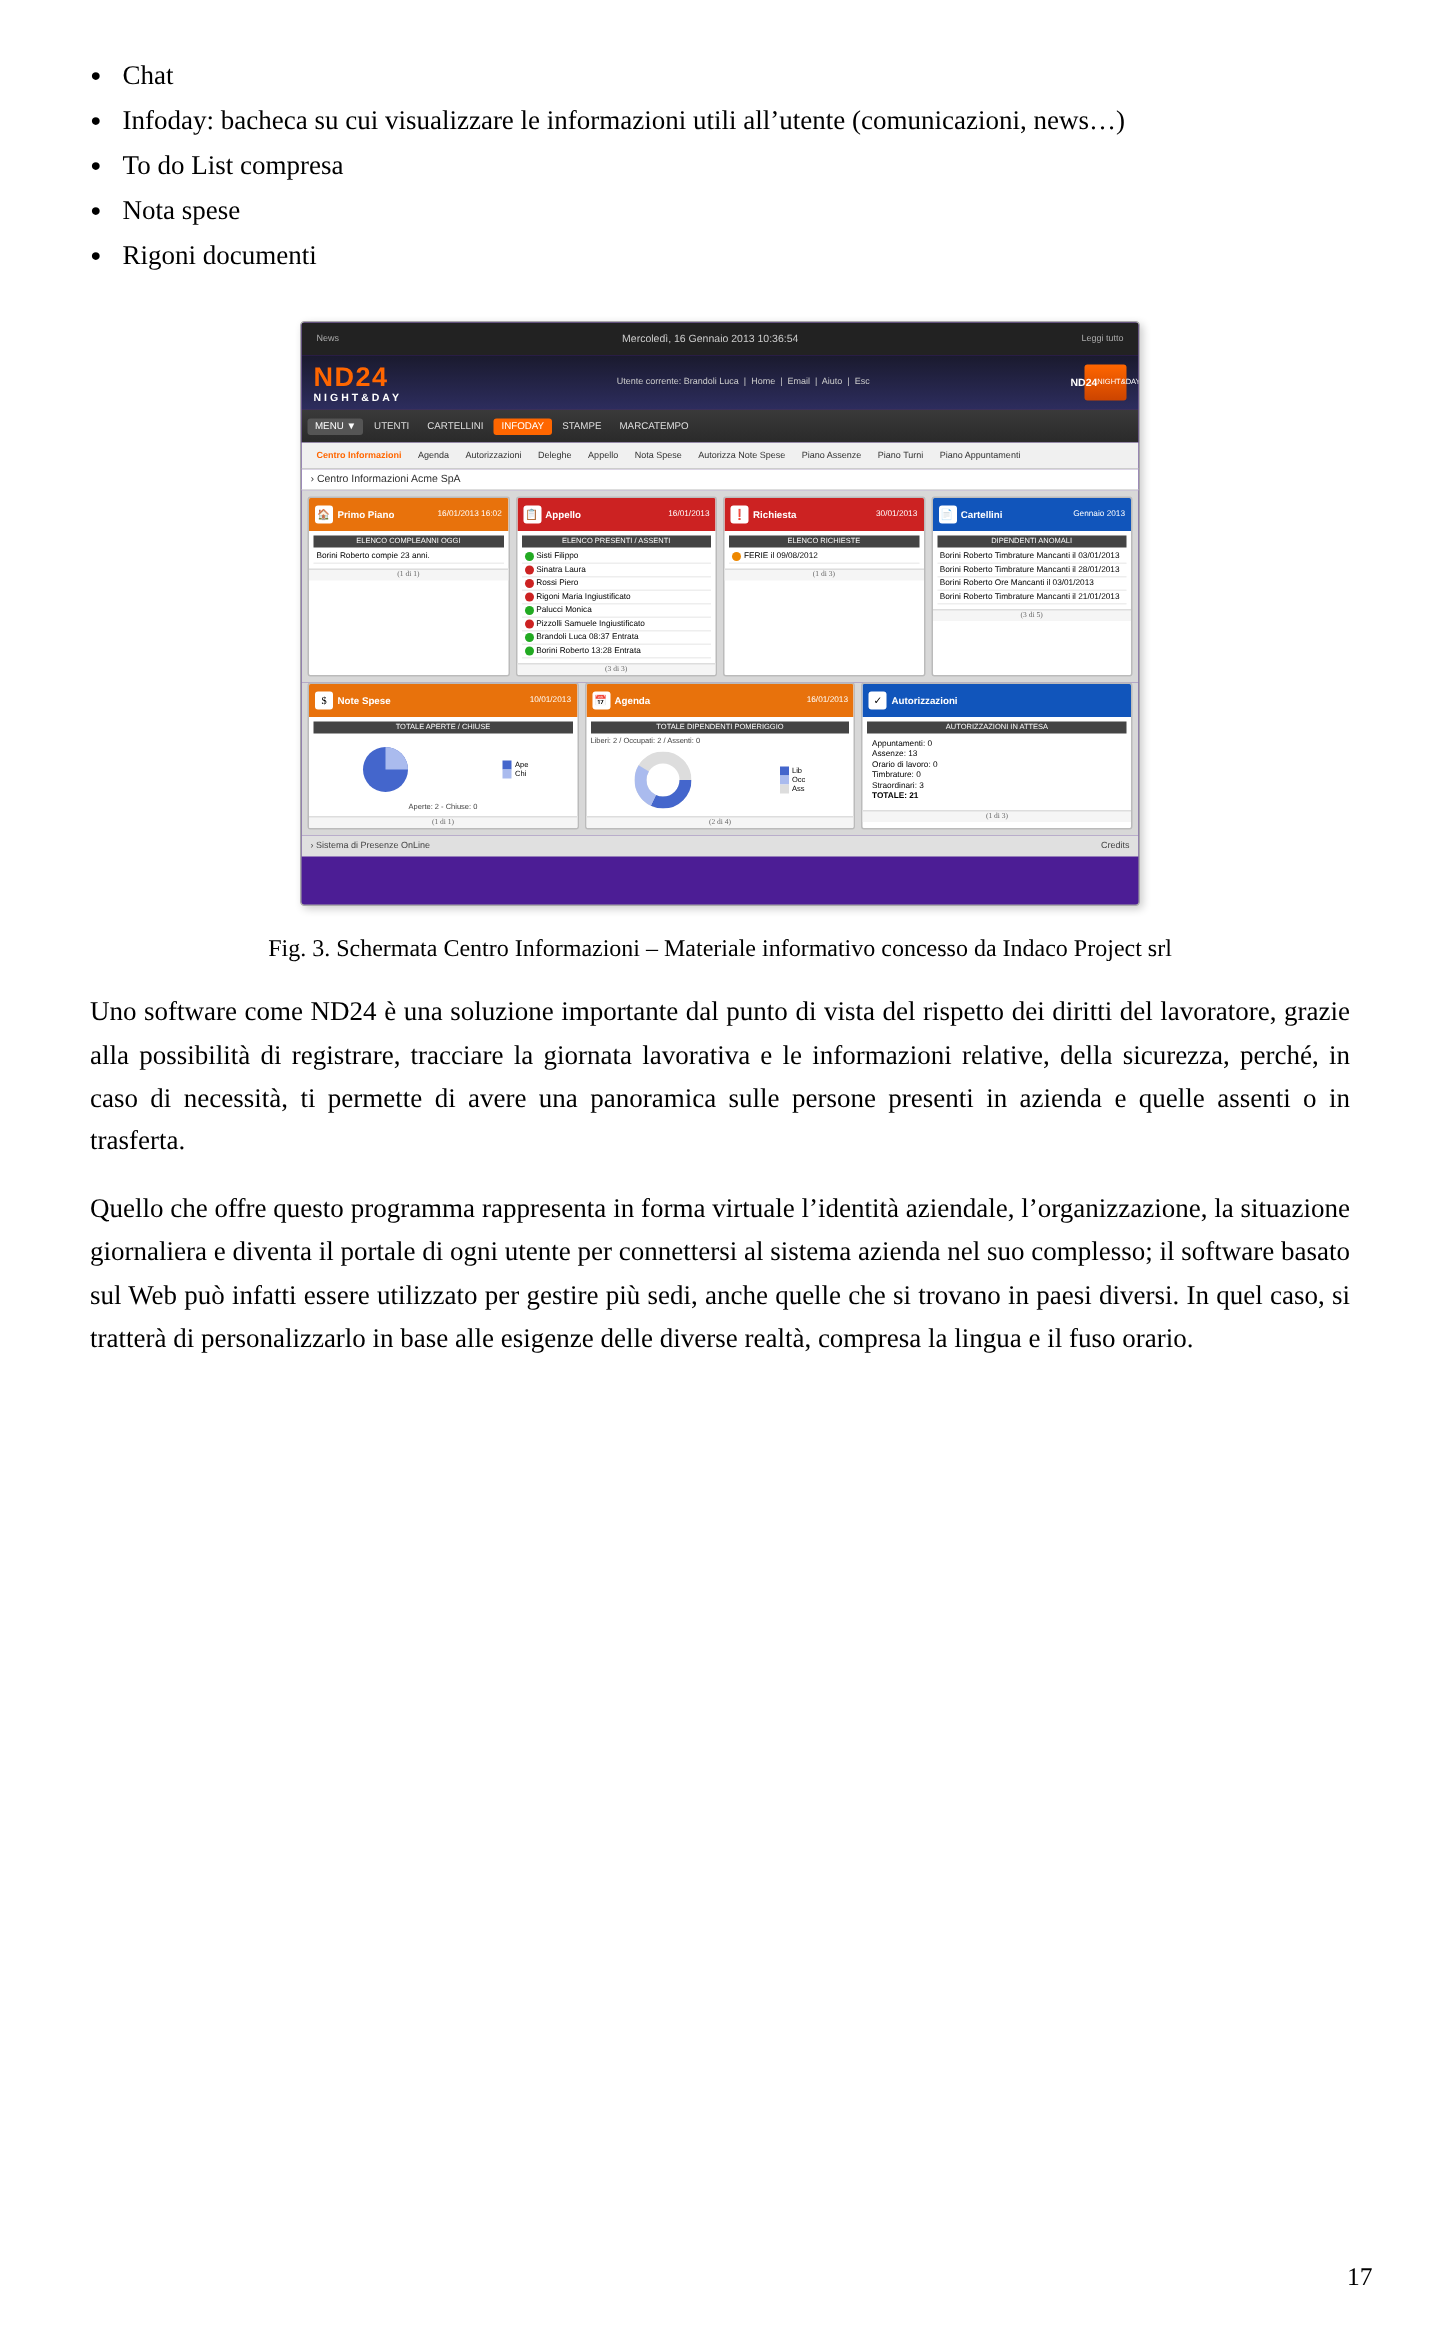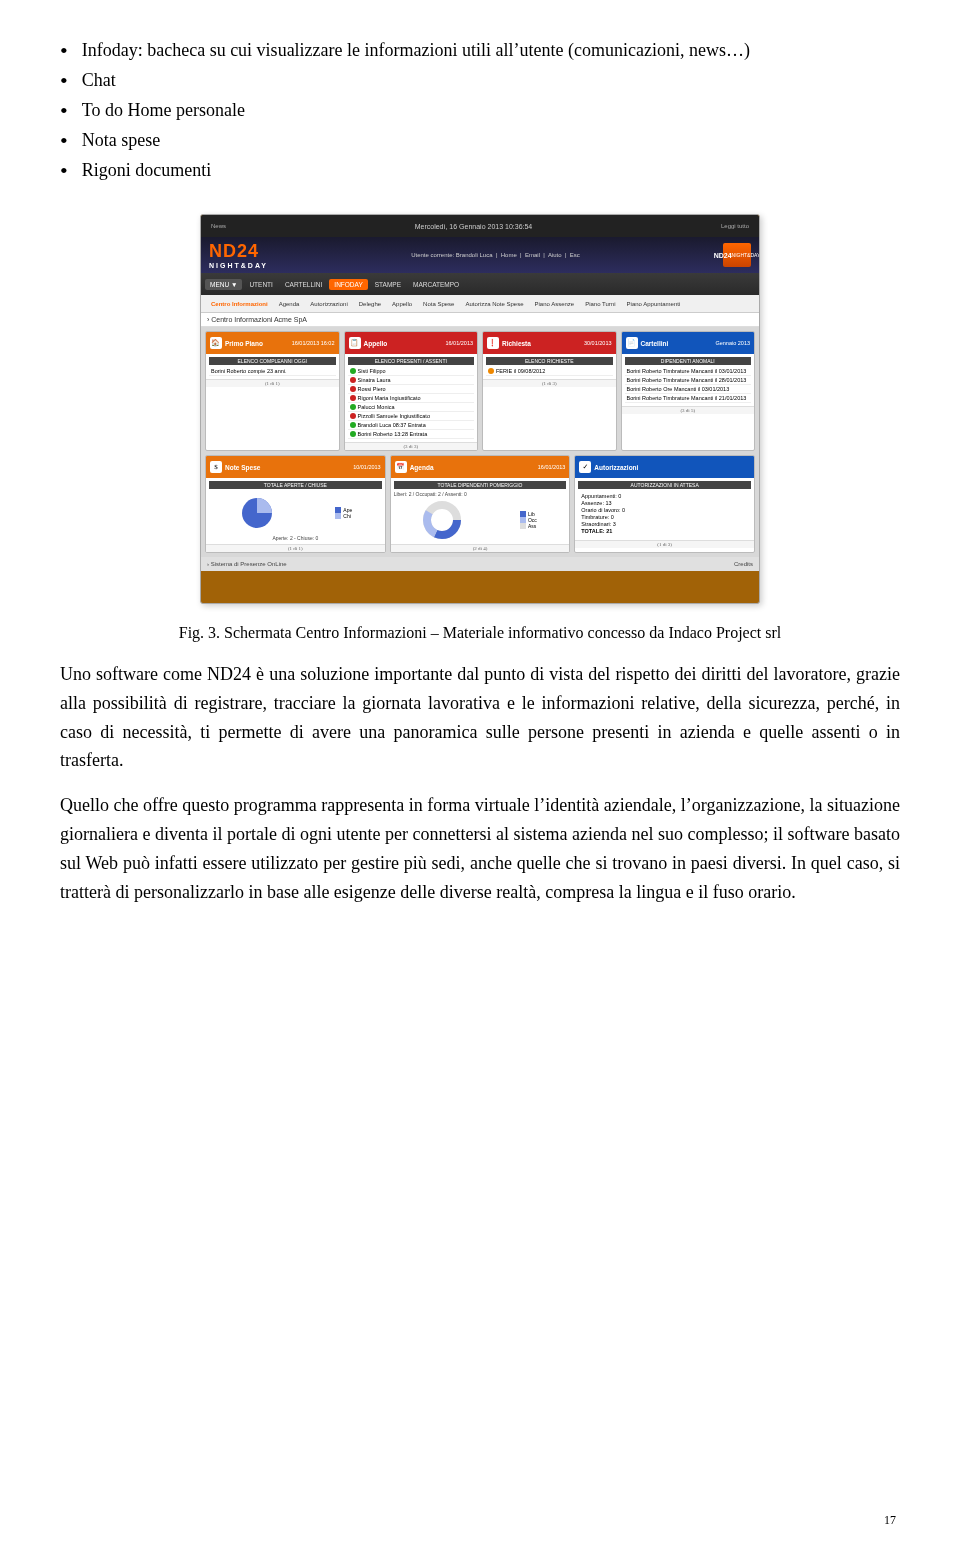--- a/index.html
+++ b/index.html
@@ -36,21 +36,21 @@
       flex-direction: column;
       align-items: center;
       margin: 30px auto 18px auto;
       width: 100%;
     }
 
     .screenshot-frame {
       width: 560px;
       height: 390px;
       border: 1px solid #aaa;
-      background: #a16207;
+      background: #4c1d95;
       border-radius: 3px;
       overflow: hidden;
       position: relative;
       box-shadow: 2px 2px 6px rgba(0,0,0,0.2);
     }
 
     
     .nd24-top-bar {
       background: #222;
       height: 22px;
@@ -249,37 +249,37 @@
       font-size: 18px;
       font-family: Liberation Serif, serif;
       line-height: 1.6;
       text-align: justify;
       margin-bottom: 16px;
     }
 
     .page-number {
       position: absolute;
       bottom: 40px;
-      right: 64px;
-      font-size: 12px;
+      right: 45px;
+      font-size: 17px;
       font-family: 'Times New Roman', Times, serif;
     }
   </style>
 </head>
 <body>
 
 <ul class="bullet-list">
+  <li>
+    <span>Chat</span>
+  </li>
   <li>
     <span>Infoday: bacheca su cui visualizzare le informazioni utili all’utente (comunicazioni, news…)</span>
   </li>
   <li>
-    <span>Chat</span>
-  </li>
-  <li>
-    <span>To do Home personale</span>
+    <span>To do List compresa</span>
   </li>
   <li>
     <span>Nota spese</span>
   </li>
   <li>
     <span>Rigoni documenti</span>
   </li>
 </ul>
 
 <div class="figure-container">

